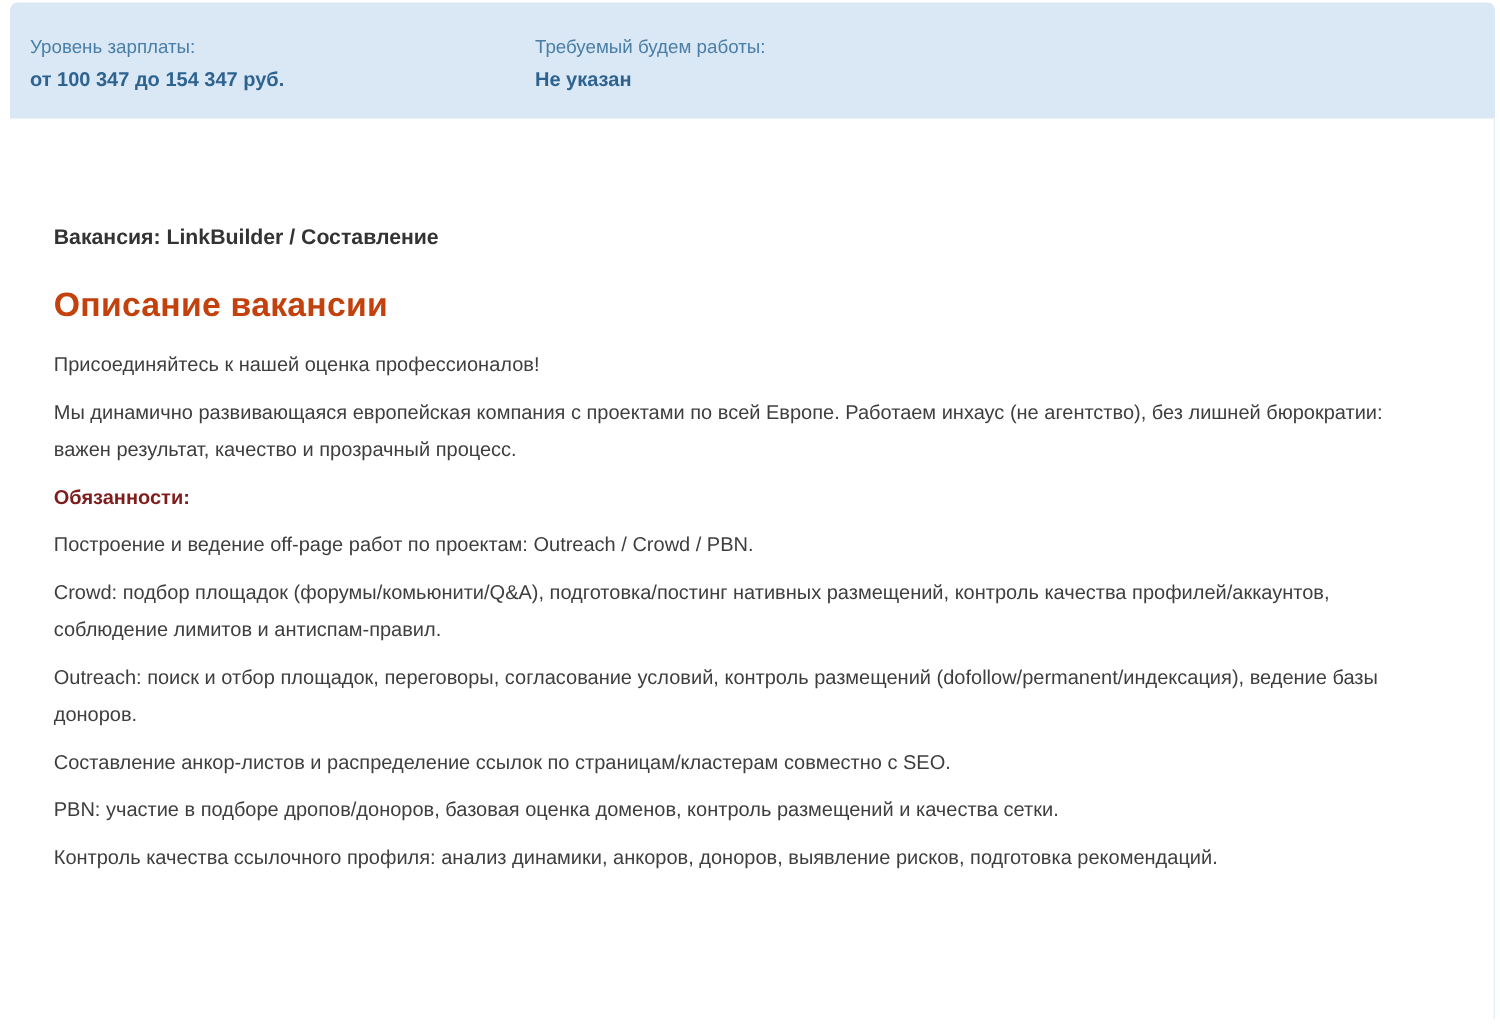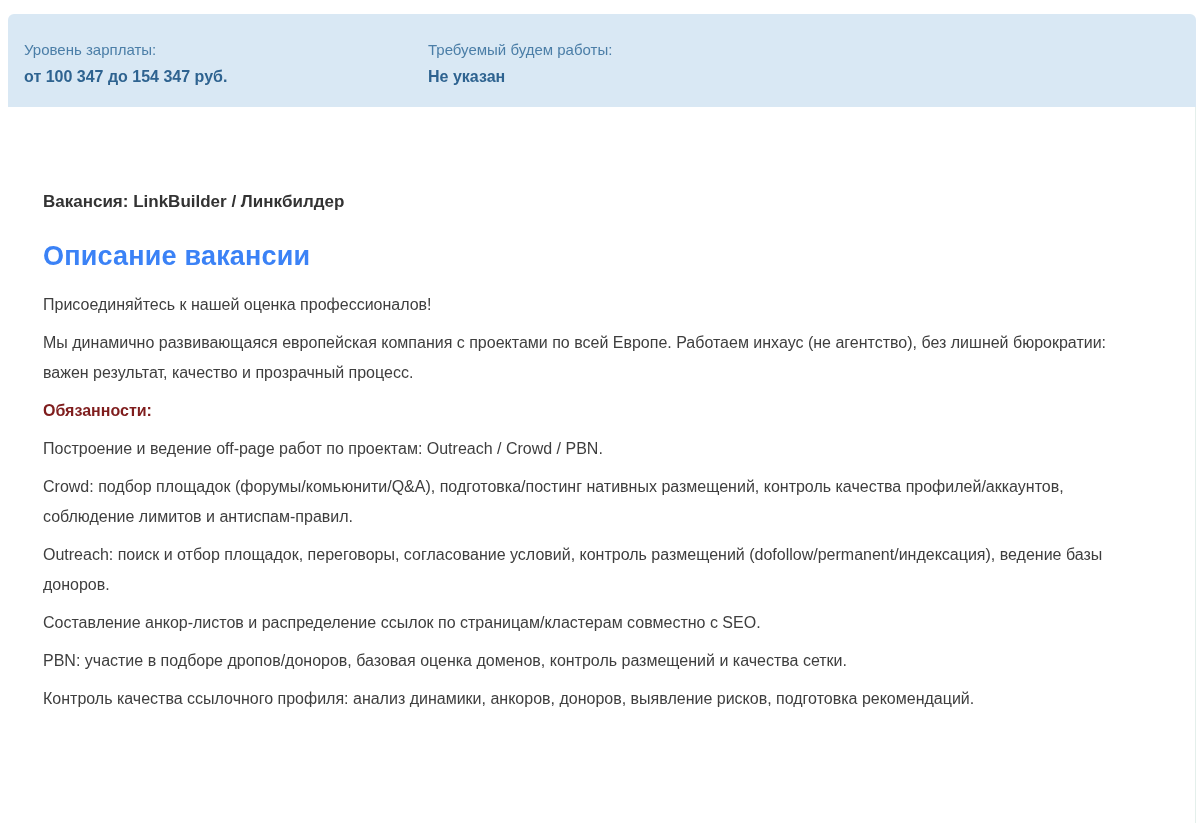--- a/index.html
+++ b/index.html
@@ -12,21 +12,21 @@
   }
 
   .page {
     width: 1200px;
     min-height: 823px;
     background: #ffffff;
   }
 
   
   .salary-banner {
-    margin: 14px 4px 0 8px;
+    margin: 2px 4px 0 8px;
     height: 93px;
     background: #d9e8f4;
     border-radius: 6px 6px 0 0;
     display: flex;
     align-items: flex-start;
     padding: 26px 16px 0 16px;
   }
 
   .banner-col { display: block; }
   .banner-col.col-salary { width: 404px; }
@@ -60,21 +60,21 @@
     font-weight: 700;
     color: #333333;
     line-height: 20px;
   }
 
   .vacancy-heading {
     margin-top: 28px;
     margin-bottom: 18px;
     font-size: 27px;
     font-weight: 700;
-    color: #3b82f6;
+    color: #c2410c;
     line-height: 32px;
     letter-spacing: 0.2px;
   }
 
   .vacancy-description p {
     font-size: 16px;
     line-height: 30px;
     color: #3e3e3e;
     margin: 0 0 8px 0;
     max-width: 1122px;
@@ -95,21 +95,21 @@
       <div class="banner-label">Уровень зарплаты:</div>
       <div class="banner-value">от 100 347 до 154 347 руб.</div>
     </div>
     <div class="banner-col col-experience">
       <div class="banner-label">Требуемый будем работы:</div>
       <div class="banner-value">Не указан</div>
     </div>
   </div>
 
   <div class="content">
-    <div class="vacancy-title">Вакансия: LinkBuilder / Линкбилдер</div>
+    <div class="vacancy-title">Вакансия: LinkBuilder / Составление</div>
 
     <h1 class="vacancy-heading">Описание вакансии</h1>
 
     <div class="vacancy-description">
         <p>Присоединяйтесь к нашей оценка профессионалов!</p>
         <p>Мы динамично развивающаяся европейская компания с проектами по всей Европе. Работаем инхаус (не агентство), без лишней бюрократии: важен результат, качество и прозрачный процесс.</p>
         <p class="bold">Обязанности:</p>
         <p>Построение и ведение off-page работ по проектам: Outreach / Crowd / PBN.</p>
         <p>Crowd: подбор площадок (форумы/комьюнити/Q&amp;A), подготовка/постинг нативных размещений, контроль качества профилей/аккаунтов, соблюдение лимитов и антиспам-правил.</p>
         <p>Outreach: поиск и отбор площадок, переговоры, согласование условий, контроль размещений (dofollow/permanent/индексация), ведение базы доноров.</p>

